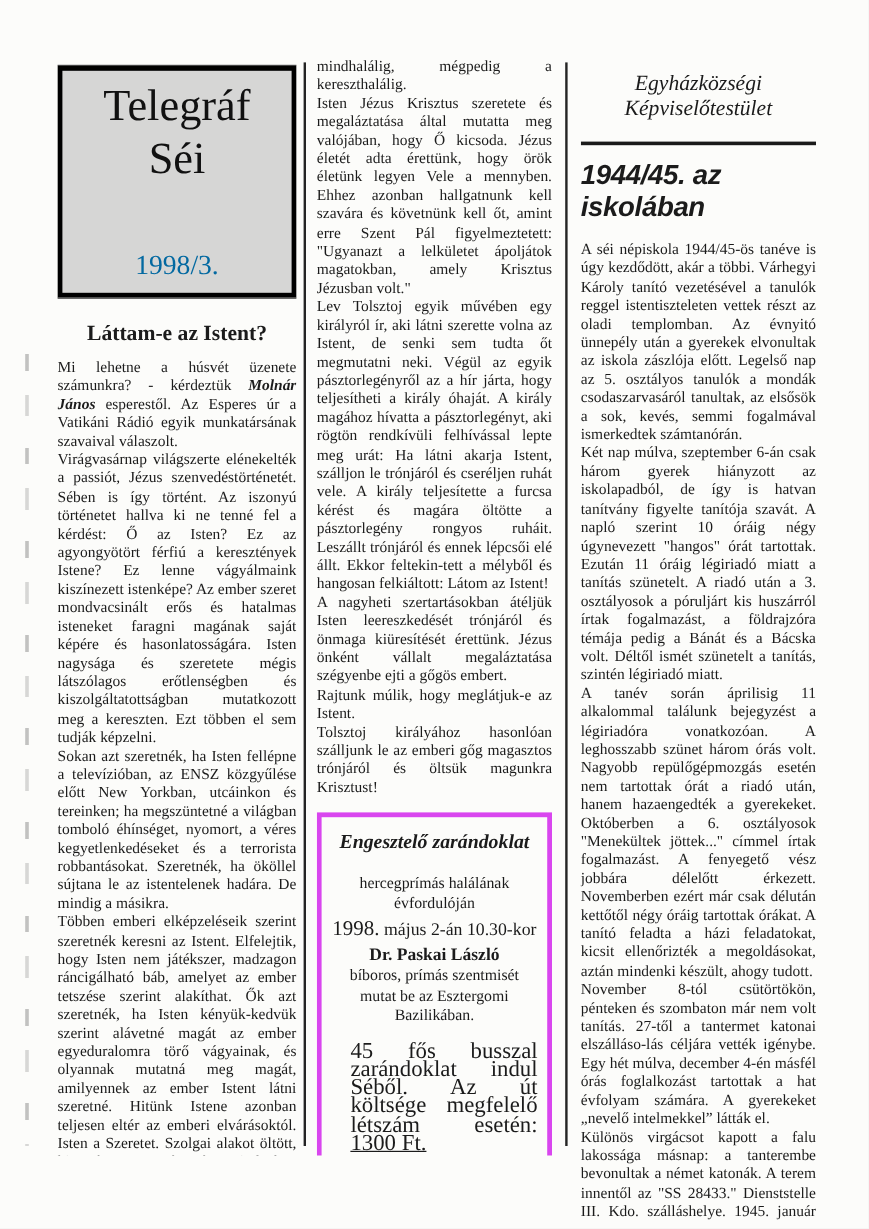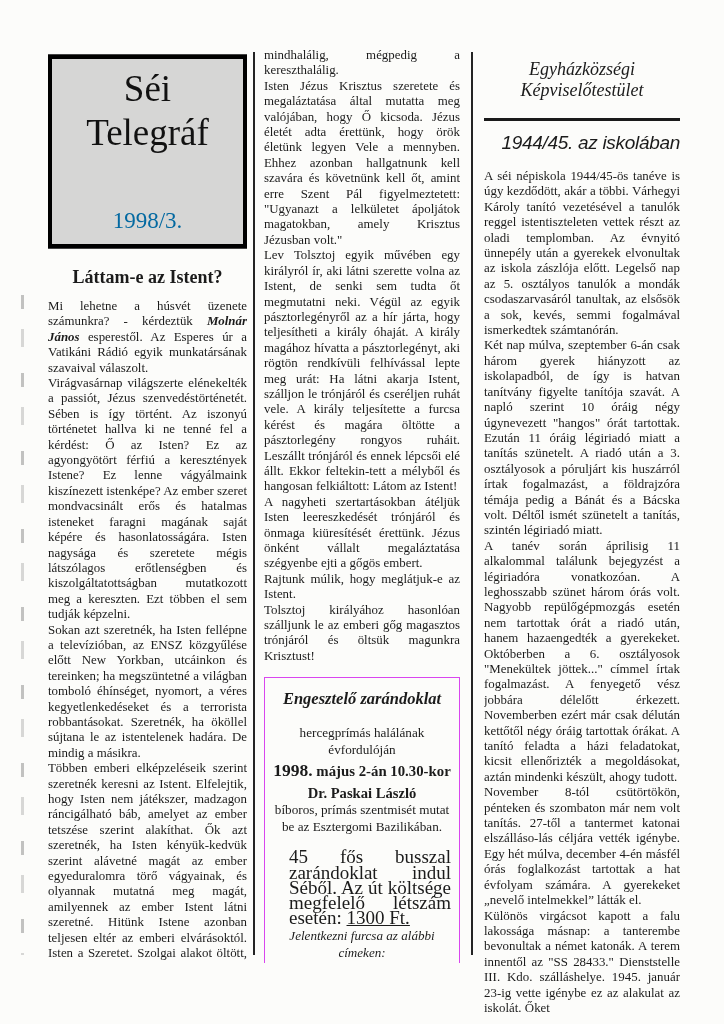--- a/index.html
+++ b/index.html
@@ -48,57 +48,57 @@
   .mast-issue{font-size:23px;padding-bottom:10px;color:#0369a1;}
   .c1-heading{
     margin:19px 0 11px 0;
     font-size:18px;font-weight:bold;text-align:center;
   }
   .bi{font-weight:bold;font-style:italic;}
 
   .pilgrim-box{
     box-sizing:border-box;
     margin-top:13px;
-    border:1px solid #d946ef;
+    border:4px solid #d946ef;
     padding:9px 8px 10px 8px;
     text-align:center;
   }
   .box-title{font-size:16.5px;font-weight:bold;font-style:italic;margin:2px 0 16px 0;}
   .box-bold{font-size:14.6px;font-weight:bold;margin:0;line-height:1.25;}
   .box-line{font-size:13.2px;margin:0;line-height:1.25;}
-  .box-date{font-size:14.8px;font-weight:bold;margin:2px 0;line-height:1.25;}
+  .box-date{font-size:14.8px;font-weight:normal;margin:2px 0;line-height:1.25;}
   .box-year{font-size:17.5px;}
   .box-info{font-size:19px;line-height:15.2px;text-align:justify;margin:14px 0 2px 16px;}
   .box-info .u{text-decoration:underline;}
   .box-italic{font-size:13.1px;font-style:italic;margin:0;line-height:1.3;}
   .signature{
     margin:11px 0 0 0;
     font-size:18px;font-weight:normal;font-style:italic;
     text-align:center;
   }
   .rule{border:0;border-top:3px solid #1a1a1a;margin:17px 0 11px 0;}
   .c3-heading{
     margin:6px 0 15px 0;
     font-family:"Liberation Sans", sans-serif;
-    font-size:19px;font-weight:normal;font-style:italic;
-    text-align:right;letter-spacing:-.3px;
+    font-size:23px;font-weight:bold;font-style:italic;
+    text-align:left;letter-spacing:-.3px;
   }
 </style>
 </head>
 <body>
 
 <div class="page">
 
   <div class="edge-artifact"></div>
 
   <div class="col col1">
     <div class="masthead">
       <div class="mast-title">
+        <div>Telegráf</div>
         <div>Séi</div>
-        <div>Telegráf</div>
       </div>
       <div class="mast-issue">1998/3.</div>
     </div>
 
     <h2 class="c1-heading">Láttam-e az Istent?</h2>
 
     <p class="body-text"><span>Mi lehetne a húsvét üzenete számunkra? - kérdeztük </span><span class="bi">Molnár János</span><span> esperestől.  Az Esperes úr a Vatikáni Rádió egyik munkatársának szavaival válaszolt.</span></p>
     <p class="body-text">Virágvasárnap világszerte elénekelték a passiót, Jézus szenvedéstörténetét. Sében is így történt. Az iszonyú történetet hallva ki ne tenné fel a kérdést: Ő az Isten? Ez az agyongyötört férfiú a keresztények Istene? Ez lenne vágyálmaink kiszínezett istenképe? Az ember szeret mondvacsinált erős és hatalmas isteneket faragni magának saját képére és hasonlatosságára. Isten nagysága és szeretete mégis látszólagos erőtlenségben és kiszolgáltatottságban mutatkozott meg a kereszten. Ezt többen el sem tudják képzelni.</p>
     <p class="body-text">Sokan azt szeretnék, ha Isten fellépne a televízióban, az ENSZ közgyűlése előtt New Yorkban, utcáinkon és tereinken; ha megszüntetné a világban tomboló éhínséget, nyomort, a véres kegyetlenkedéseket és a terrorista robbantásokat. Szeretnék, ha ököllel sújtana le az istentelenek hadára. De mindig a másikra.</p>
     <p class="body-text">Többen emberi elképzeléseik szerint szeretnék keresni az Istent. Elfelejtik, hogy Isten nem játékszer, madzagon ráncigálható báb, amelyet az ember tetszése szerint alakíthat. Ők azt szeretnék, ha Isten kényük-kedvük szerint alávetné magát az ember egyeduralomra törő vágyainak, és olyannak mutatná meg magát, amilyennek az ember Istent látni szeretné. Hitünk Istene azonban teljesen eltér az emberi elvárásoktól. Isten a Szeretet. Szolgai alakot öltött, kiüresítette magát, és mindenben hasonlóvá lett hozzánk, a bűnt kivéve. Megalázta magát és engedelmeskedett</p>

